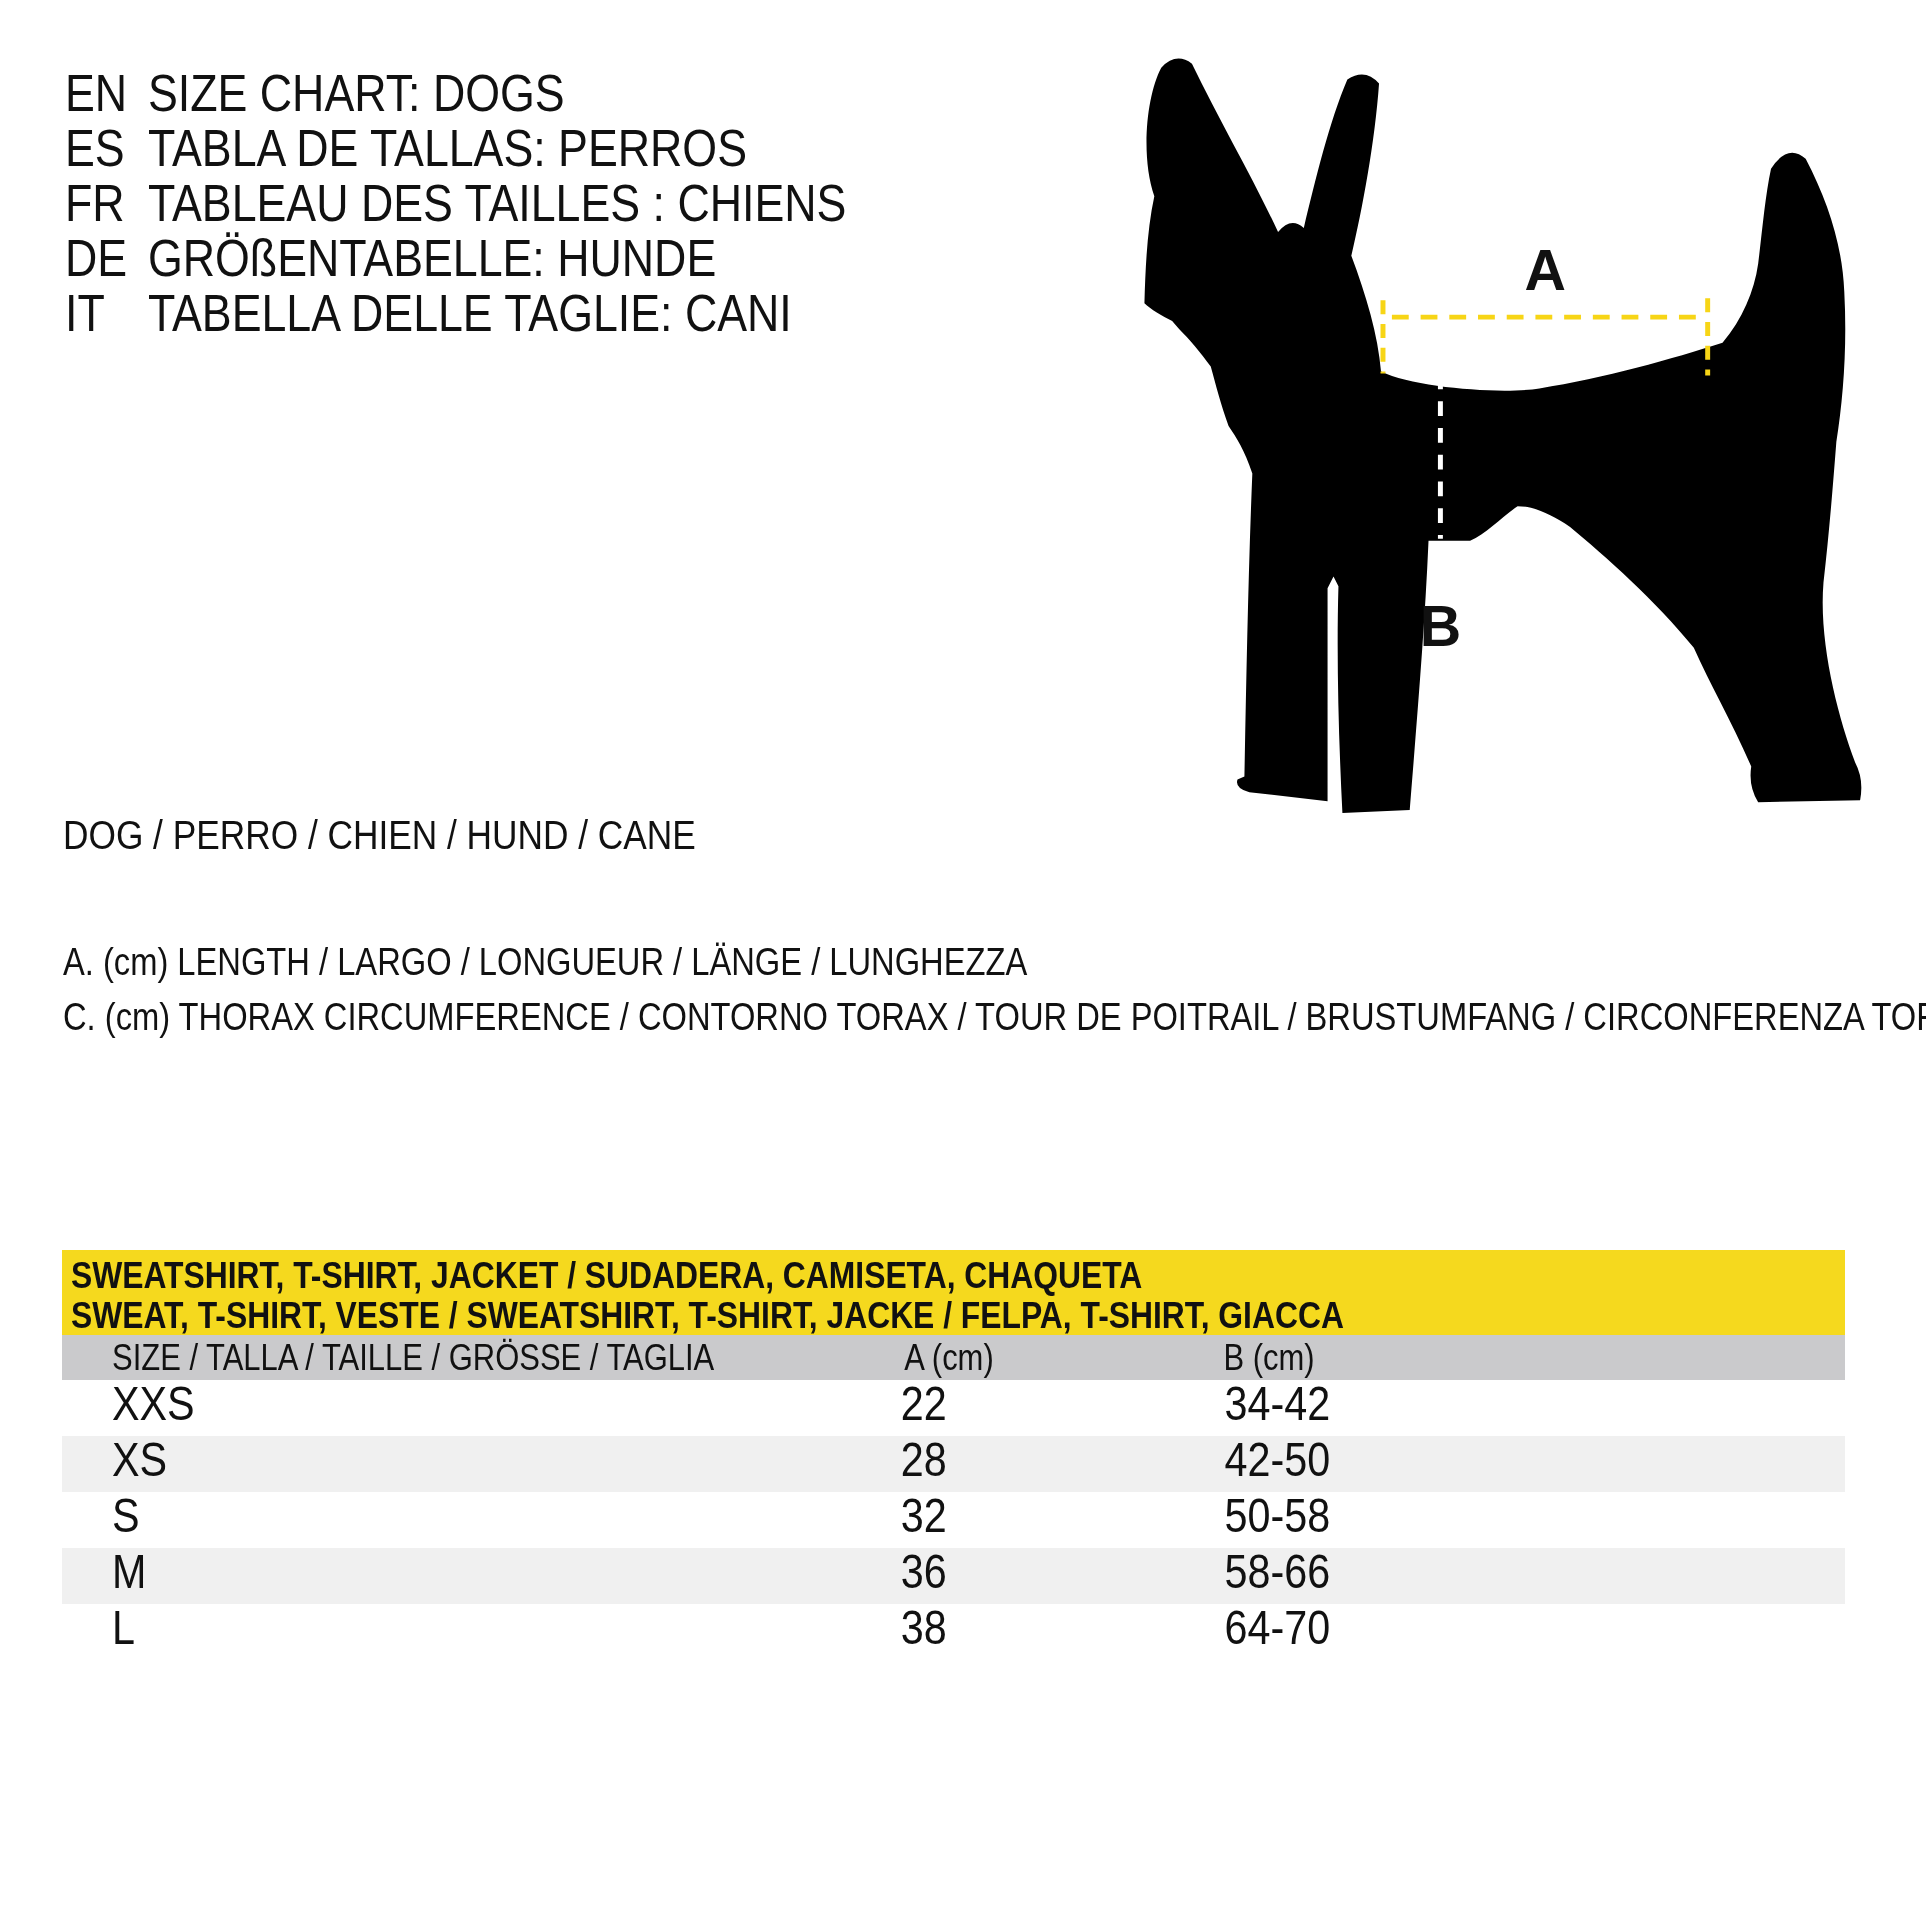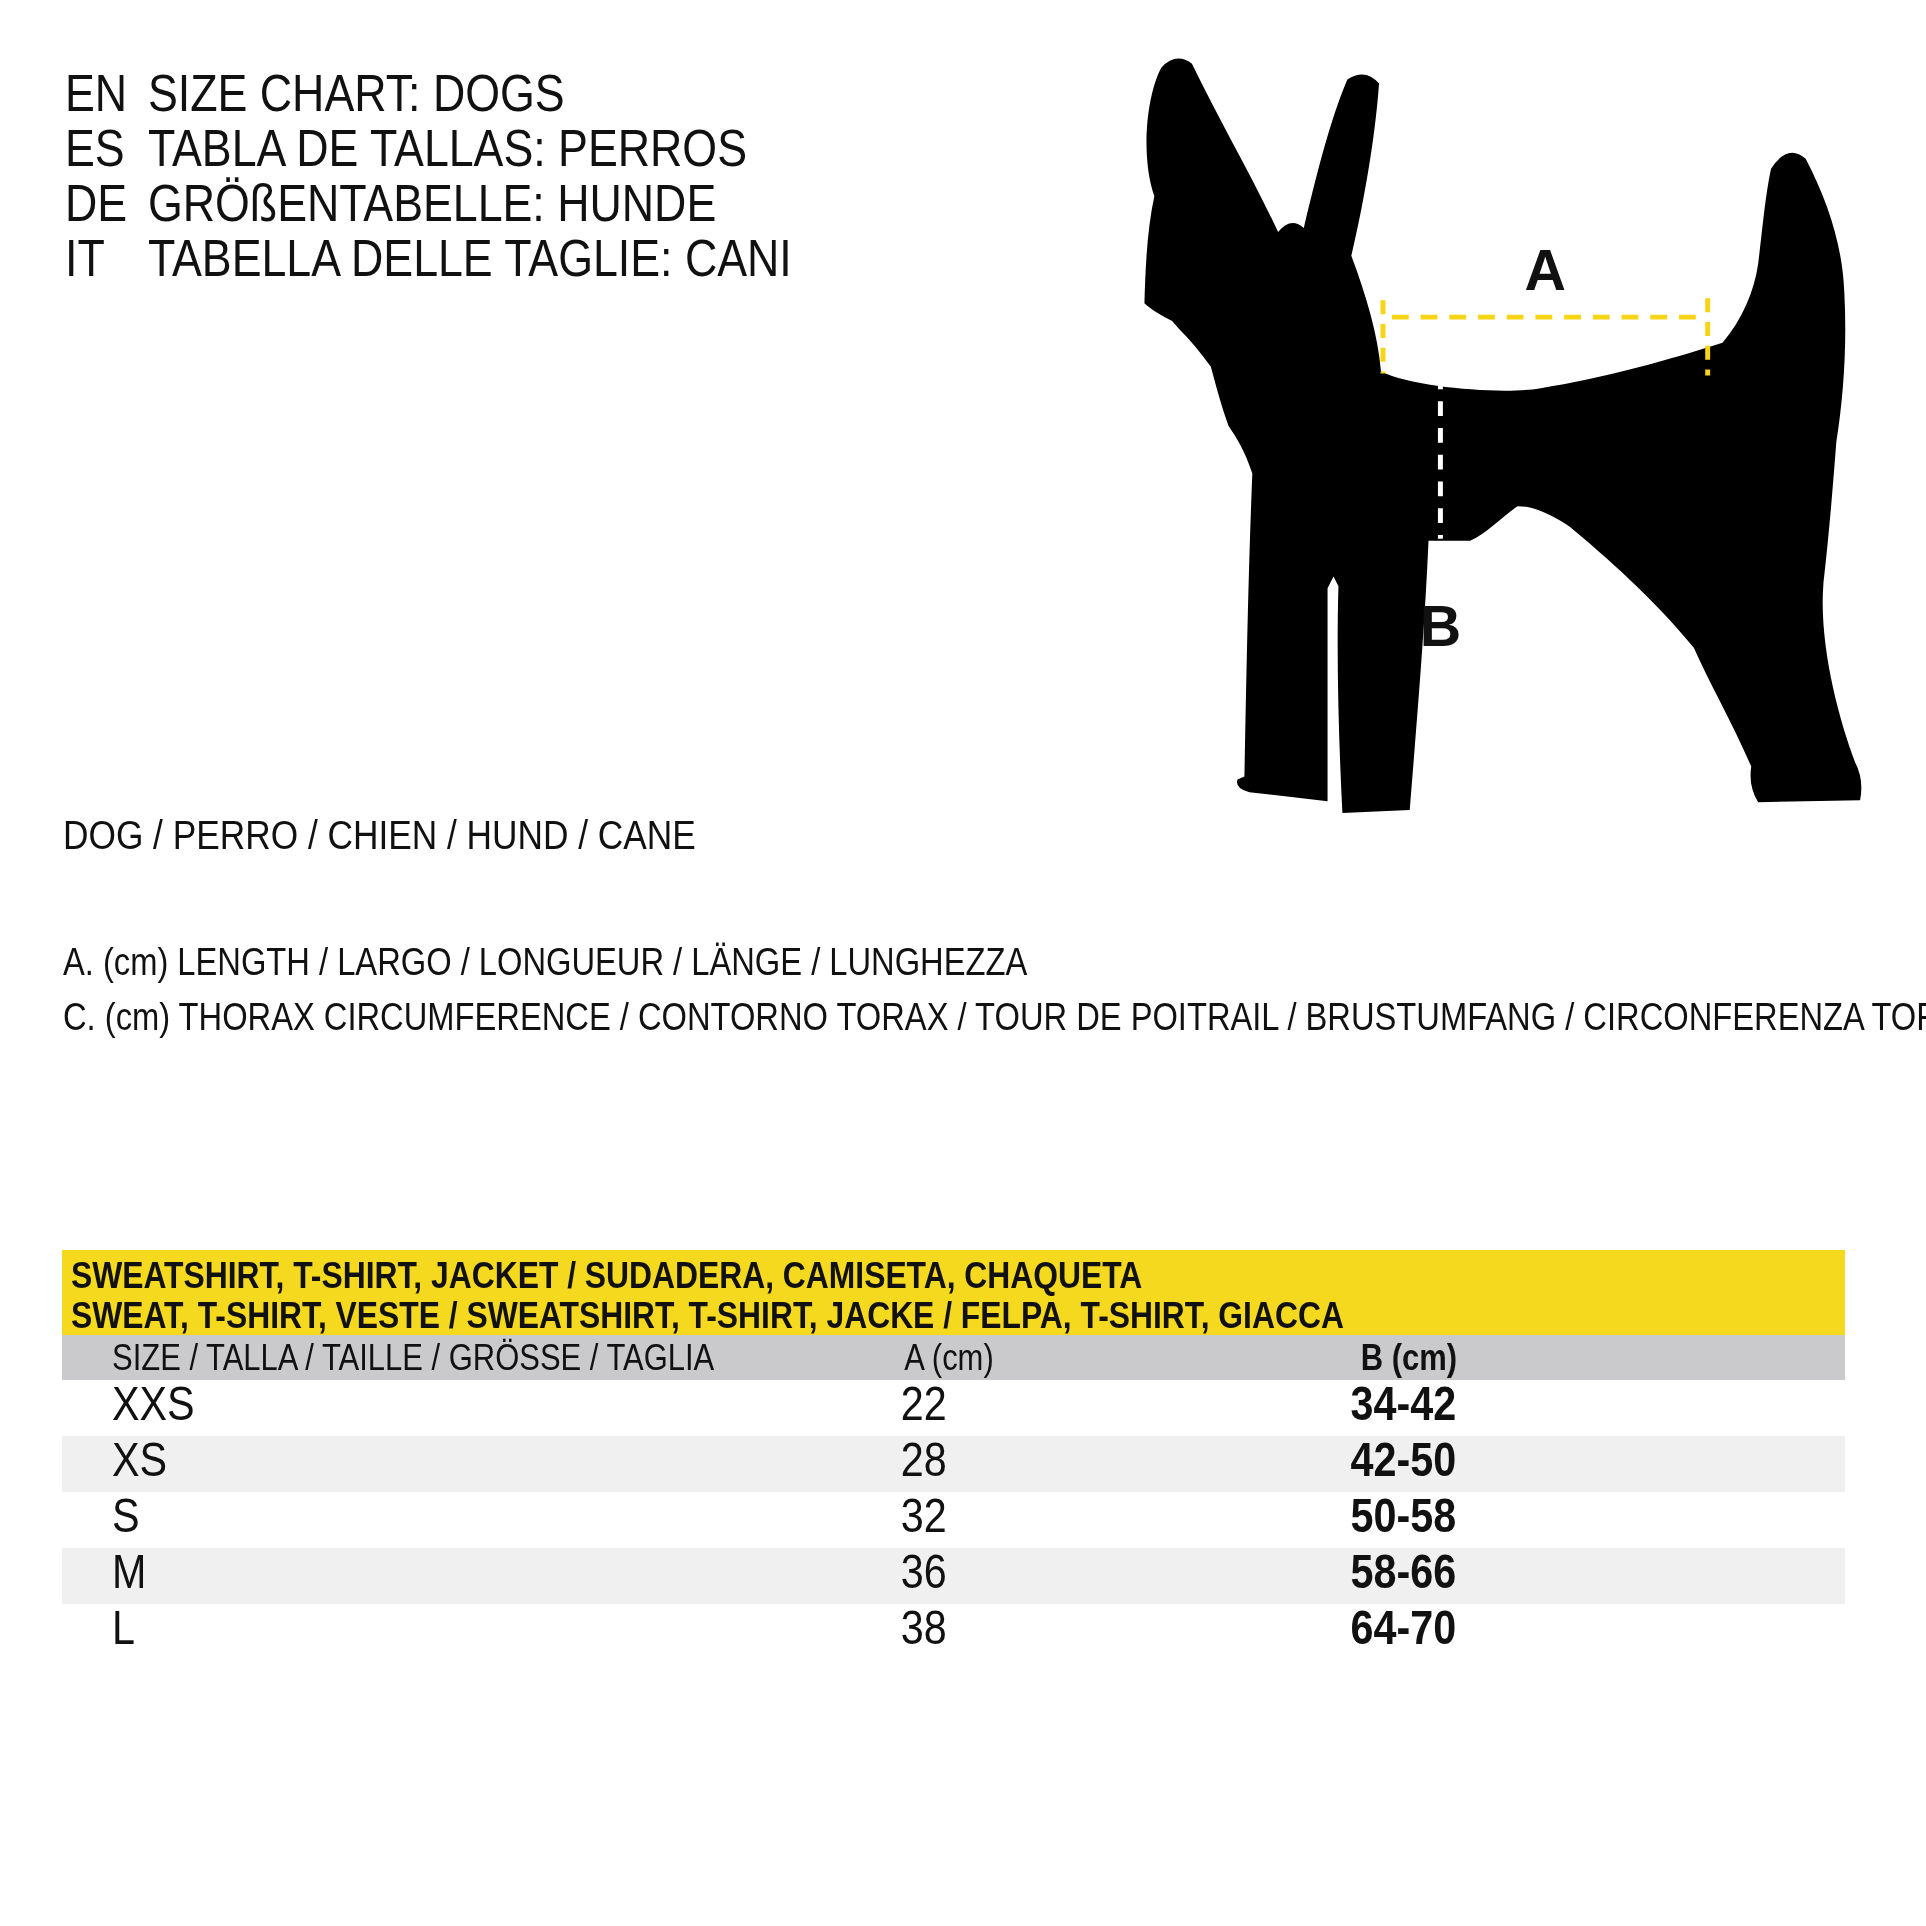--- a/index.html
+++ b/index.html
@@ -30,34 +30,37 @@
 
   
   .size-table{position:absolute;left:62px;top:1250px;width:1783px;}
   .banner{background:var(--banner_yellow,#F5D91E);height:85px;padding:6px 4px 0 9px;box-sizing:border-box;}
   .banner div{font-weight:700;font-size:37px;line-height:40px;}
   .thead{position:relative;height:45px;line-height:45px;background:var(--header_gray,#CACACC);font-size:36px;}
   .trow{position:relative;height:56px;line-height:47px;font-size:48px;background:#fff;}
   .trow:nth-of-type(even){background:var(--row_alt_gray,#F0F0F0);}
   .c-size{position:absolute;left:10px;top:0;margin-left:40px;}
   .c-a{position:absolute;left:835px;top:0;width:198px;text-align:left;}
-  .c-b{position:absolute;left:1205px;top:0;width:198px;text-align:right;font-weight:bold;}
+  .c-b{position:absolute;left:1154px;top:0;width:198px;text-align:left;}
   .c-a .cond,.c-b .cond{transform-origin:50% 50%;}
 </style>
 </head>
 <body>
 
 <div class="canvas">
 
   <div class="lang-list">
     <div class="lang-row">
       <span class="lang-code"><span class="cond">EN</span></span><span class="lang-label cond">SIZE CHART: DOGS</span>
     </div>
     <div class="lang-row">
       <span class="lang-code"><span class="cond">ES</span></span><span class="lang-label cond">TABLA DE TALLAS: PERROS</span>
+    </div>
+    <div class="lang-row">
+      <span class="lang-code"><span class="cond">FR</span></span><span class="lang-label cond">TABLEAU DES TAILLES : CHIENS</span>
     </div>
     <div class="lang-row">
       <span class="lang-code"><span class="cond">DE</span></span><span class="lang-label cond">GRÖßENTABELLE: HUNDE</span>
     </div>
     <div class="lang-row">
       <span class="lang-code"><span class="cond">IT</span></span><span class="lang-label cond">TABELLA DELLE TAGLIE: CANI</span>
     </div>
   </div>
 
   <svg class="dog-figure" viewBox="0 0 790 800" xmlns="http://www.w3.org/2000/svg">

